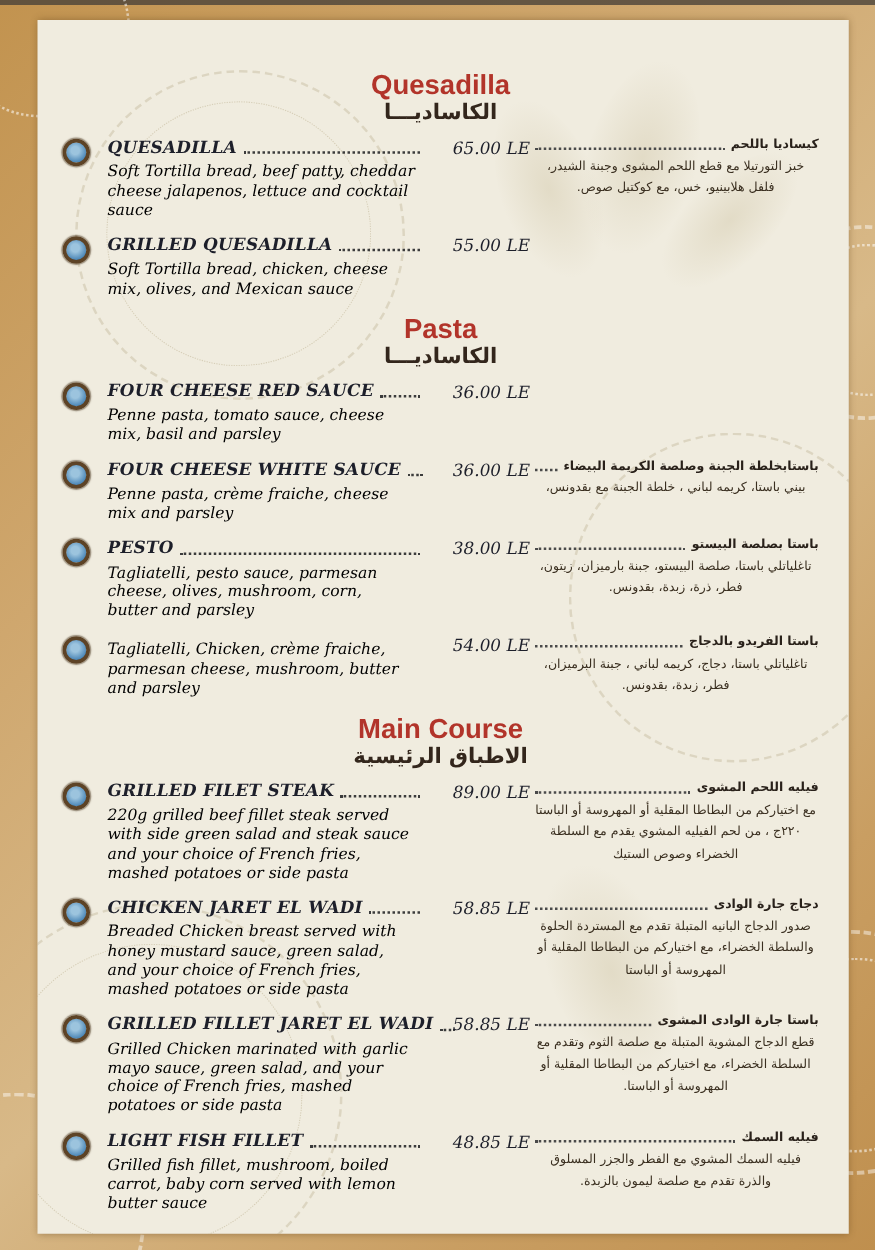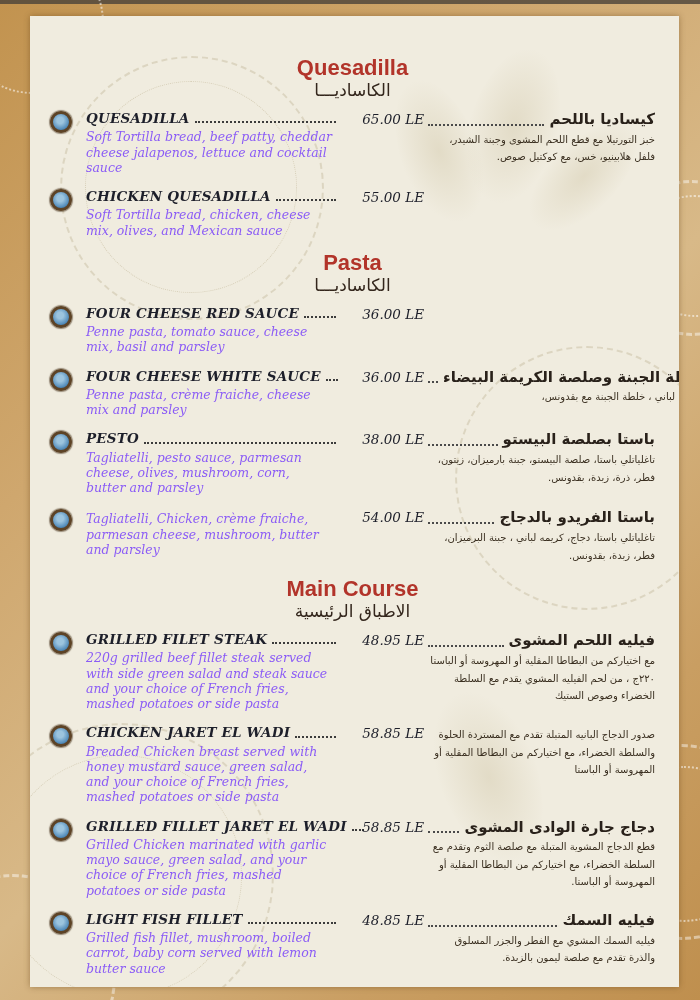--- a/index.html
+++ b/index.html
@@ -23,41 +23,41 @@
     background:#f0ecdf;
     box-shadow:0 0 6px rgba(90,60,20,.45);
     padding:40px 24px 8px 20px;
     box-sizing:border-box;
     overflow:hidden;
   }
   .page-inner{position:relative;z-index:2;}
 
   .sec-head{text-align:center;margin:0 0 9px 0;}
   .sec-title-en{display:block;font-family:"Liberation Sans",sans-serif;font-weight:700;font-size:22px;line-height:1.05;color:#b2342a;}
-  .sec-title-ar{display:block;font-family:"DejaVu Sans",sans-serif;font-weight:400;font-size:17px;line-height:1.3;color:#33261c;}
+  .sec-title-ar{display:block;font-family:"DejaVu Sans",sans-serif;font-weight:700;font-size:17px;line-height:1.3;color:#33261c;}
   .sec-gap{margin-top:10px;}
 
   .row{display:grid;grid-template-columns:34px 252px 84px 1fr;column-gap:2px;margin-bottom:13px;}
   .col-icon{padding-top:1px;}
   .seal{
     display:inline-block;width:16px;height:16px;border-radius:50%;
     background:radial-gradient(circle at 45% 40%,#9cc4de 0 25%,#4f89b8 70%,#2e5f8a 100%);
     border:3px solid #5d4326;
     box-shadow:0 0 1px 1px rgba(60,40,15,.5);
   }
   .en-name-line{display:flex;align-items:flex-end;}
   .en-name{font-weight:700;font-style:italic;font-size:13.5px;line-height:1.2;color:#1d1f2a;letter-spacing:.2px;white-space:nowrap;}
   .leader{flex:1 1 auto;min-width:12px;border-bottom:2px dotted #3c3c3c;margin:0 2px 3px 5px;}
-  .en-desc{font-style:italic;font-size:12.5px;line-height:1.22;color:#8b5cf6;margin-top:3px;padding-right:6px;}
+  .en-desc{font-style:italic;font-size:12.5px;line-height:1.22;color:#000000;margin-top:3px;padding-right:6px;}
   .col-price{font-style:italic;font-size:13.5px;color:#1d1f2a;padding-top:1px;white-space:nowrap;text-align:right;}
   .col-ar{direction:rtl;font-family:"DejaVu Sans",sans-serif;}
   .ar-name-line{display:flex;align-items:flex-end;}
-  .ar-name{font-weight:700;font-size:15px;line-height:1.25;color:#29211a;white-space:nowrap;}
+  .ar-name{font-weight:700;font-size:10px;line-height:1.25;color:#29211a;white-space:nowrap;}
   .ar-leader{flex:1 1 auto;min-width:10px;border-bottom:2px dotted #4a4a4a;margin:0 5px 3px 2px;}
-  .ar-desc{font-size:10px;line-height:1.75;color:#3a2f20;margin-top:2px;text-align:right;}
+  .ar-desc{font-size:10px;line-height:1.75;color:#3a2f20;margin-top:2px;text-align:center;}
 </style>
 </head>
 <body>
 
 <div class="top-edge"></div>
 <div class="orn frame" style="right:-70px;top:180px;width:150px;height:150px;"></div>
 <div class="orn frame2" style="right:-55px;top:195px;width:118px;height:118px;"></div>
 <div class="orn frame" style="right:-80px;bottom:60px;width:190px;height:190px;"></div>
 <div class="orn frame2" style="right:-62px;bottom:78px;width:152px;height:152px;"></div>
 <div class="orn frame" style="left:-90px;bottom:-80px;width:200px;height:200px;"></div>
@@ -102,21 +102,21 @@
       <div class="ar-desc">خبز التورتيلا مع قطع اللحم المشوى وجبنة الشيدر، فلفل هلابينيو، خس، مع كوكتيل صوص.</div>
     </div>
   </div>
 
   <div class="row">
     <div class="col-icon">
       <span class="seal"></span>
     </div>
     <div class="col-en">
       <div class="en-name-line">
-        <span class="en-name">CHICKEN QUESADILLA</span>
+        <span class="en-name">GRILLED QUESADILLA</span>
         <span class="leader"></span>
       </div>
       <div class="en-desc">Soft Tortilla bread, chicken, cheese mix, olives, and Mexican sauce</div>
     </div>
     <div class="col-price">55.00 LE</div>
   </div>
 </div>
   </section>
 
   <section class="section sec-gap">
@@ -210,21 +210,21 @@
     <div class="col-icon">
       <span class="seal"></span>
     </div>
     <div class="col-en">
       <div class="en-name-line">
         <span class="en-name">GRILLED FILET STEAK</span>
         <span class="leader"></span>
       </div>
       <div class="en-desc">220g grilled beef fillet steak served with side green salad and steak sauce and your choice of French fries, mashed potatoes or side pasta</div>
     </div>
-    <div class="col-price">48.95 LE</div>
+    <div class="col-price">89.00 LE</div>
     <div class="col-ar">
       <div class="ar-name-line">
         <span class="ar-name">فيليه اللحم المشوى</span>
         <span class="ar-leader"></span>
       </div>
       <div class="ar-desc">مع اختياركم من البطاطا المقلية أو المهروسة أو الباستا ٢٢٠ج ، من لحم الفيليه المشوي يقدم مع السلطة الخضراء وصوص الستيك</div>
     </div>
   </div>
 
   <div class="row">
@@ -233,39 +233,43 @@
     </div>
     <div class="col-en">
       <div class="en-name-line">
         <span class="en-name">CHICKEN JARET EL WADI</span>
         <span class="leader"></span>
       </div>
       <div class="en-desc">Breaded Chicken breast served with honey mustard sauce, green salad, and your choice of French fries, mashed potatoes or side pasta</div>
     </div>
     <div class="col-price">58.85 LE</div>
     <div class="col-ar">
+      <div class="ar-name-line">
+        <span class="ar-name">دجاج جارة الوادى</span>
+        <span class="ar-leader"></span>
+      </div>
       <div class="ar-desc">صدور الدجاج البانيه المتبلة تقدم مع المستردة الحلوة والسلطة الخضراء، مع اختياركم من البطاطا المقلية أو المهروسة أو الباستا</div>
     </div>
   </div>
 
   <div class="row">
     <div class="col-icon">
       <span class="seal"></span>
     </div>
     <div class="col-en">
       <div class="en-name-line">
         <span class="en-name">GRILLED FILLET JARET EL WADI</span>
         <span class="leader"></span>
       </div>
       <div class="en-desc">Grilled Chicken marinated with garlic mayo sauce, green salad, and your choice of French fries, mashed potatoes or side pasta</div>
     </div>
     <div class="col-price">58.85 LE</div>
     <div class="col-ar">
       <div class="ar-name-line">
-        <span class="ar-name">دجاج جارة الوادى المشوى</span>
+        <span class="ar-name">باستا جارة الوادى المشوى</span>
         <span class="ar-leader"></span>
       </div>
       <div class="ar-desc">قطع الدجاج المشوية المتبلة مع صلصة الثوم وتقدم مع السلطة الخضراء، مع اختياركم من البطاطا المقلية أو المهروسة أو الباستا.</div>
     </div>
   </div>
 
   <div class="row">
     <div class="col-icon">
       <span class="seal"></span>
     </div>

